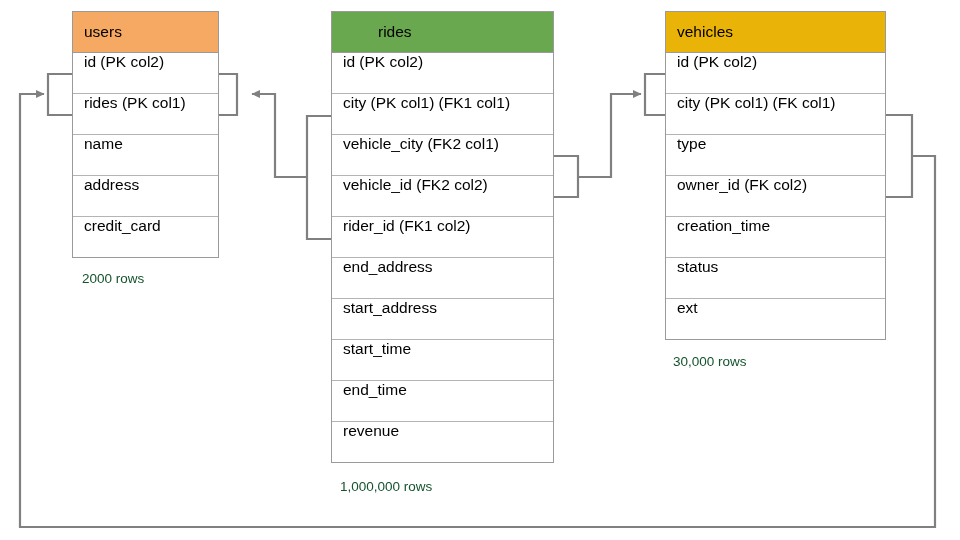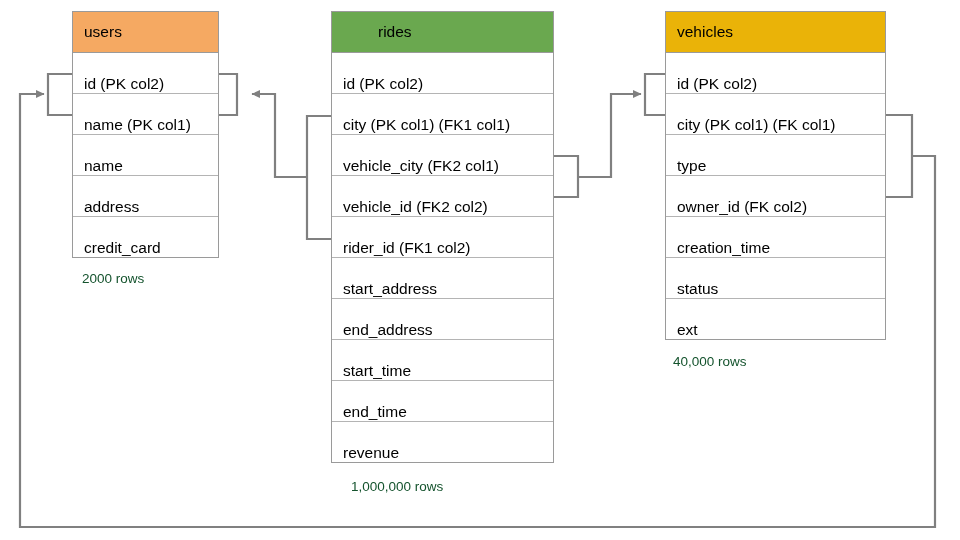--- a/index.html
+++ b/index.html
@@ -44,21 +44,21 @@
     align-items: center;
     padding-left: 11px;
     font-size: 15.5px;
     color: #000;
   }
   .entity-row {
     box-sizing: border-box;
     height: 41px;
     border-bottom: 1px solid #b4b4b4;
     display: flex;
-    align-items: flex-end;
+    align-items: flex-start;
     padding-left: 11px;
     font-size: 15.5px;
     background: #ffffff;
     color: #000;
     white-space: nowrap;
   }
   .entity-row.last {
     border-bottom: 1px solid #9a9a9a;
   }
   .rowcount {
@@ -118,21 +118,21 @@
   </svg>
 
   <div class="entity" style="left:72px; top:11px; width:147px;">
     <div class="entity-header" style="background:#f5a962;">
       <span>users</span>
     </div>
     <div class="entity-row">
       <span>id (PK col2)</span>
     </div>
     <div class="entity-row">
-      <span>name (PK col1)</span>
+      <span>rides (PK col1)</span>
     </div>
     <div class="entity-row">
       <span>name</span>
     </div>
     <div class="entity-row">
       <span>address</span>
     </div>
     <div class="entity-row last">
       <span>credit_card</span>
     </div>
@@ -152,36 +152,36 @@
     <div class="entity-row">
       <span>vehicle_city (FK2 col1)</span>
     </div>
     <div class="entity-row">
       <span>vehicle_id (FK2 col2)</span>
     </div>
     <div class="entity-row">
       <span>rider_id (FK1 col2)</span>
     </div>
     <div class="entity-row">
+      <span>end_address</span>
+    </div>
+    <div class="entity-row">
       <span>start_address</span>
-    </div>
-    <div class="entity-row">
-      <span>end_address</span>
     </div>
     <div class="entity-row">
       <span>start_time</span>
     </div>
     <div class="entity-row">
       <span>end_time</span>
     </div>
     <div class="entity-row last">
       <span>revenue</span>
     </div>
   </div>
-  <div class="rowcount" style="left:351px; top:479px;">1,000,000 rows</div>
+  <div class="rowcount" style="left:340px; top:479px;">1,000,000 rows</div>
 
   <div class="entity" style="left:665px; top:11px; width:221px;">
     <div class="entity-header" style="background:#eab308;">
       <span>vehicles</span>
     </div>
     <div class="entity-row">
       <span>id (PK col2)</span>
     </div>
     <div class="entity-row">
       <span>city (PK col1) (FK col1)</span>
@@ -195,15 +195,15 @@
     <div class="entity-row">
       <span>creation_time</span>
     </div>
     <div class="entity-row">
       <span>status</span>
     </div>
     <div class="entity-row last">
       <span>ext</span>
     </div>
   </div>
-  <div class="rowcount" style="left:673px; top:354px;">40,000 rows</div>
+  <div class="rowcount" style="left:673px; top:354px;">30,000 rows</div>
 
 </div>
 
 </body></html>

